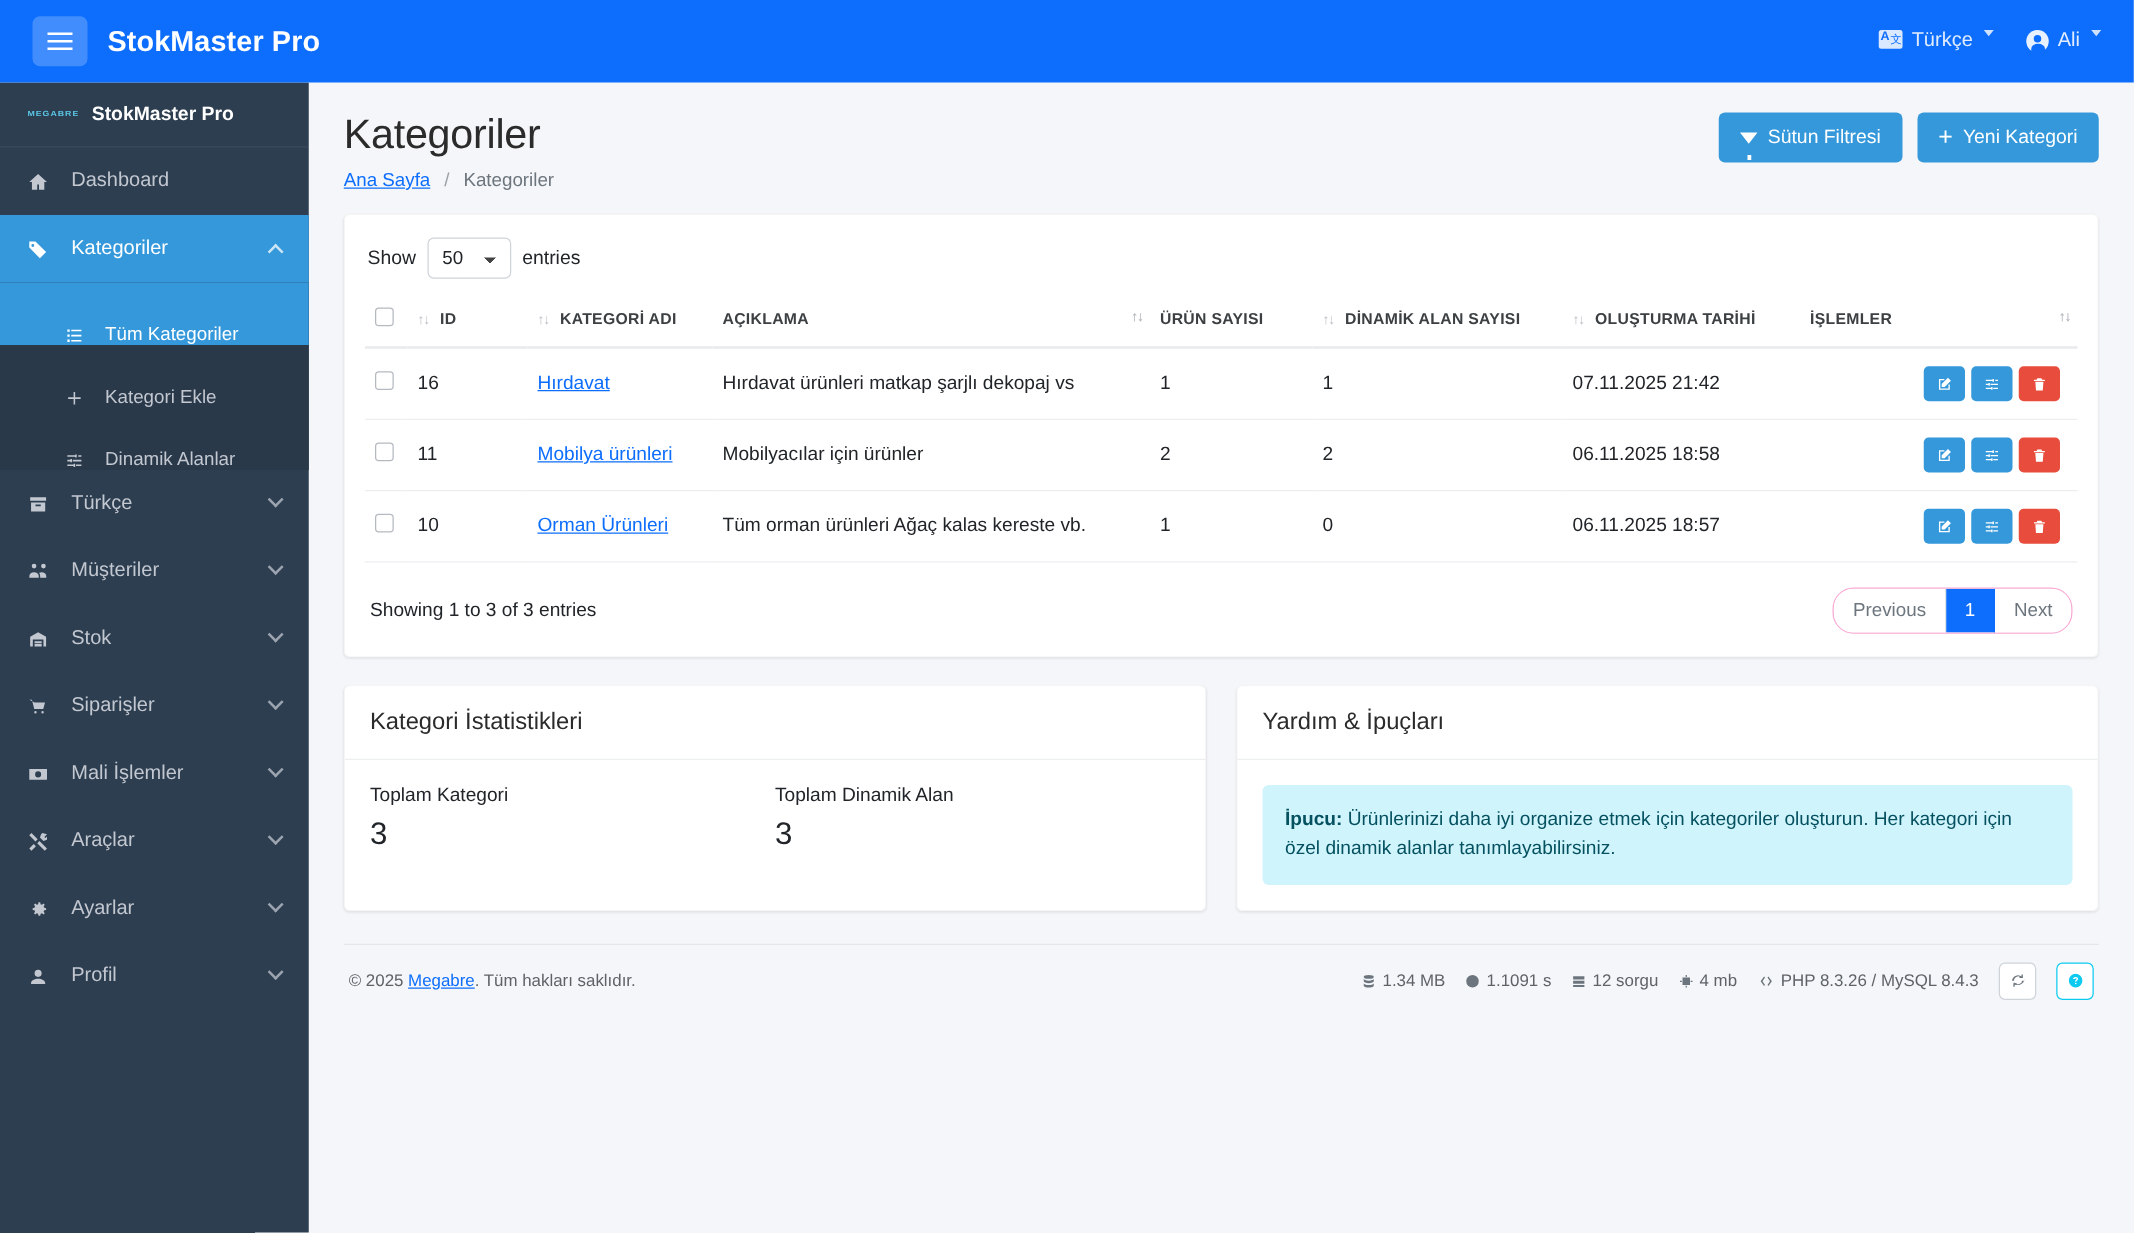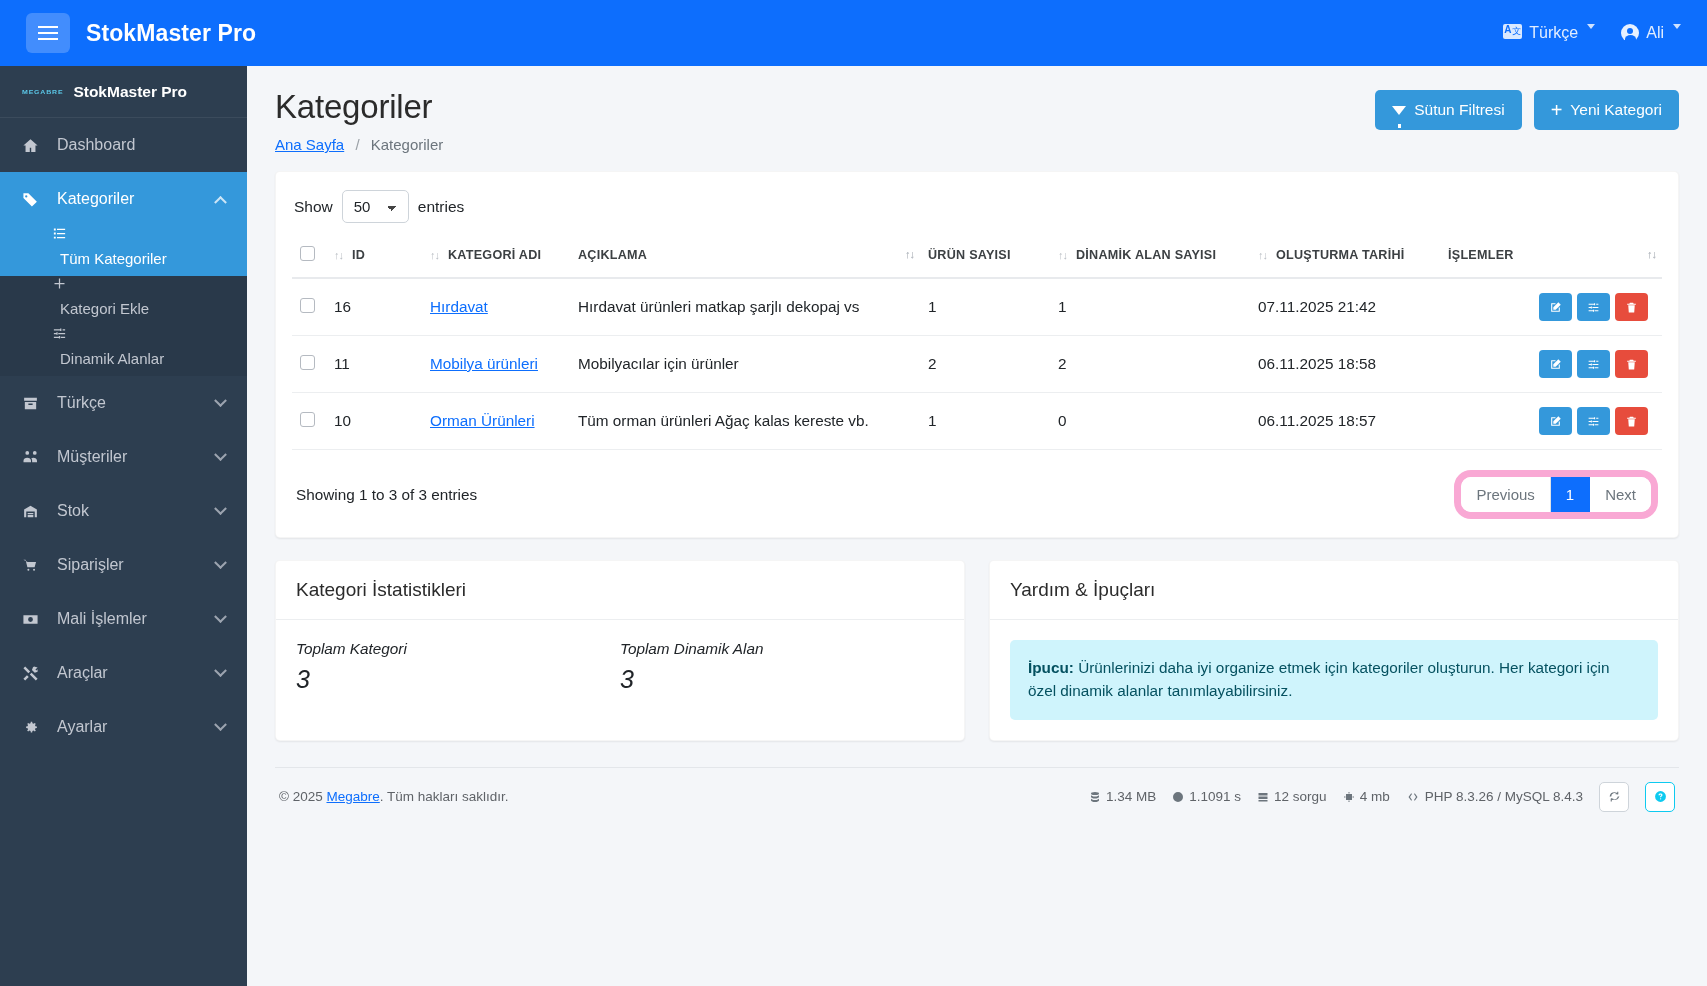--- a/index.html
+++ b/index.html
@@ -102,22 +102,22 @@
   }
   .s-item .s-label { margin-left: 9px; flex: 1; }
   .s-item .s-chev { opacity: .75; }
   .s-item.active {
     background: #3498db; color: #fff;
   }
   .s-item.active .s-ico { color: #fff; }
 
   .submenu { background: #29394a; }
   .sub-item {
-    display: flex; align-items: flex-start; height: 50px;
-    padding: 0 38px 0 52px; color: #c2c7d0; font-size: 15px; cursor: pointer; flex-direction: column;
+    display: flex; align-items: flex-end; height: 50px;
+    padding: 0 38px 0 52px; color: #c2c7d0; font-size: 15px; cursor: pointer;
   }
   .sub-item .s-ico { width: 24px; flex: 0 0 24px; }
   .sub-item .s-label { margin-left: 8px; }
   .sub-item.active { background: #3498db; color: #fff; }
 
   .chev-d, .chev-u {
     width: 9px; height: 9px; border-right: 2px solid currentColor;
     border-bottom: 2px solid currentColor; display: inline-block;
   }
   .chev-d { transform: rotate(45deg) translate(-2px,-2px); }
@@ -206,40 +206,40 @@
     width: 33px; height: 28px; border-radius: 4px; border: none;
     display: flex; align-items: center; justify-content: center; cursor: pointer;
     color: #fff; font-size: 13px;
   }
   .act-edit { background: #3498db; }
   .act-fields { background: #3498db; }
   .act-del { background: #e74c3c; }
 
   .dt-bottom { display: flex; align-items: center; padding: 20px 4px 6px 4px; gap: 20px; }
   .dt-info { font-size: 15.3px; color: #212529; }
-  .pager { margin-left: auto; display: flex; border: 7px solid #f9a8d4; border-radius: 17px; overflow: hidden; }
+  .pager { margin-left: auto; display: flex; border: 1px solid #f9a8d4; border-radius: 17px; overflow: hidden; }
   .pager div {
     padding: 9px 15px; font-size: 15px; color: #6c757d; cursor: pointer;
     border-right: 1px solid #dee2e6; background: #fff;
   }
   .pager div:last-child { border-right: none; }
   .pager div.cur { background: #0d6efd; color: #fff; border-color: #0d6efd; }
 
   
   .panels { display: flex; gap: 24px; margin: 22px 28px 0 28px; }
   .panel {
     background: #fff; border-radius: 5px; flex: 1;
     box-shadow: 0 1px 2px rgba(0,0,0,.07); border: 1px solid rgba(0,0,0,.04);
   }
   .panel-head {
     padding: 18px 20px; font-size: 19px; color: #2b2b2b;
     border-bottom: 1px solid #eceef0;
   }
   .panel-body { padding: 20px; }
-  .stat-row { display: flex; font-style: italic; }
+  .stat-row { display: flex; }
   .stat { flex: 1; }
   .stat-label { font-size: 15.3px; color: #212529; }
   .stat-value { font-size: 25px; color: #212529; margin-top: 7px; }
 
   .tip {
     background: #cff4fc; border-radius: 5px; padding: 17px 18px;
     font-size: 15.3px; color: #055160; line-height: 1.5;
   }
   .tip b { font-weight: bold; }
 
@@ -397,20 +397,29 @@
   <div class="s-item">
     <span class="s-ico">
       <svg width="17" height="17" viewBox="0 0 24 24" fill="currentColor">
           <path d="M12 8.4a3.6 3.6 0 1 0 0 7.2 3.6 3.6 0 0 0 0-7.2zm9 2.2-2.1-.3a7 7 0 0 0-.7-1.7l1.3-1.7-1.4-1.4-1.7 1.3a7 7 0 0 0-1.7-.7L14.4 4h-2l-.3 2.1a7 7 0 0 0-1.7.7L8.7 5.5 7.3 6.9l1.3 1.7a7 7 0 0 0-.7 1.7L5.8 10.6v2l2.1.3a7 7 0 0 0 .7 1.7l-1.3 1.7 1.4 1.4 1.7-1.3a7 7 0 0 0 1.7.7l.3 2.1h2l.3-2.1a7 7 0 0 0 1.7-.7l1.7 1.3 1.4-1.4-1.3-1.7a7 7 0 0 0 .7-1.7l2.1-.3z"></path>
         </svg>
     </span>
     <span class="s-label">Ayarlar</span>
     <span class="s-chev"><i class="chev-d"></i></span>
   </div>
 
+  <div class="s-item">
+    <span class="s-ico">
+      <svg width="17" height="17" viewBox="0 0 24 24" fill="currentColor">
+          <path d="M12 12a4 4 0 1 0 0-8 4 4 0 0 0 0 8zm0 2c-4 0-8 2-8 5v1h16v-1c0-3-4-5-8-5z"></path>
+        </svg>
+    </span>
+    <span class="s-label">Profil</span>
+    <span class="s-chev"><i class="chev-d"></i></span>
+  </div>
 </div>
 
 <div class="content">
 
   <div class="page-head">
     <h1 class="page-title">Kategoriler</h1>
     <div class="breadcrumb">
       <a href="#">Ana Sayfa</a>
       <span class="sep">/</span>
       <span>Kategoriler</span>

